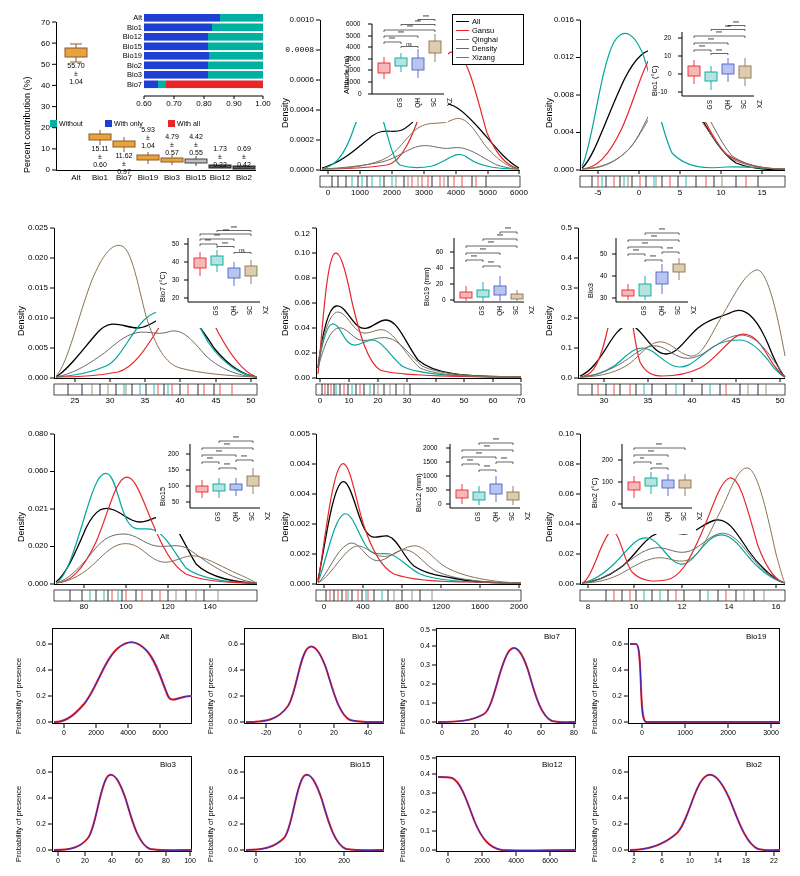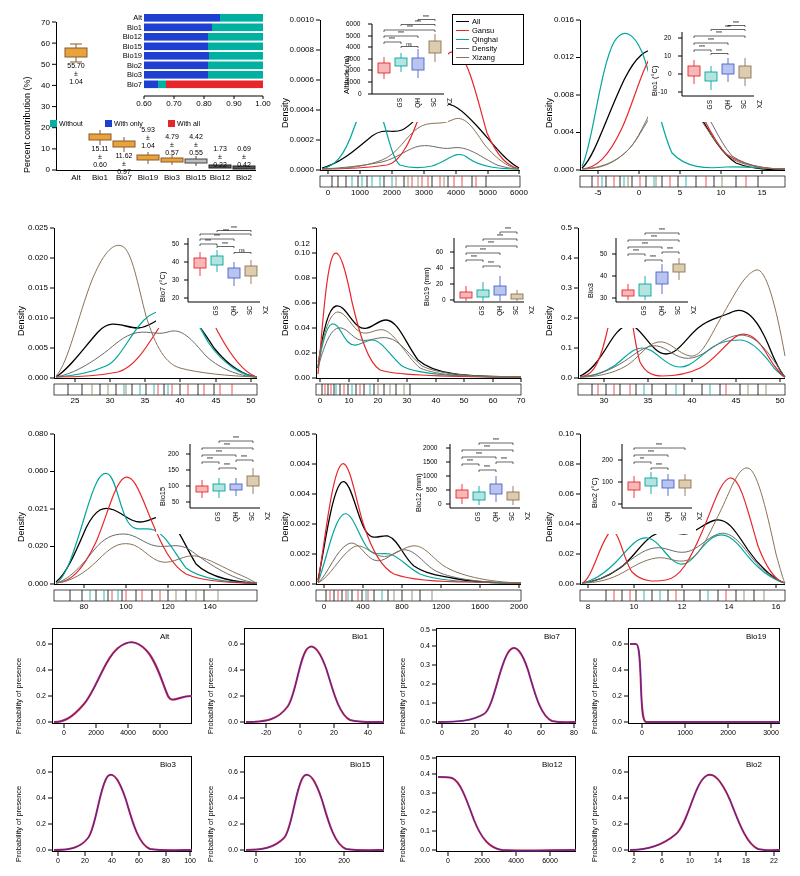--- a/index.html
+++ b/index.html
@@ -346,21 +346,21 @@
             <line x1="136" y1="168" x2="136" y2="179"></line>
           <line x1="146" y1="168" x2="146" y2="179"></line>
             <line x1="172" y1="168" x2="172" y2="179"></line>
         </g>
       </g>
     </svg>
     <div class="tick-label-r" style="left:8px; top:157px; width:34px;">0.0000</div>
     <div class="tick-label-r" style="left:8px; top:127px; width:34px;">0.0002</div>
     <div class="tick-label-r" style="left:8px; top:97px; width:34px;">0.0004</div>
     <div class="tick-label-r" style="left:8px; top:67px; width:34px;">0.0006</div>
-    <div class="tick-label-r" style="left:8px; top:37px; width:34px;">0.0008</div>
+    <div class="tick-label-r" style="left:8px; top:37px; width:34px;font-family:Liberation Mono, monospace;">0.0008</div>
     <div class="tick-label-r" style="left:8px; top:7px; width:34px;">0.0010</div>
 
     <div class="tick-label" style="left:44px; top:180px; width:24px;">0</div>
     <div class="tick-label" style="left:74px; top:180px; width:28px;">1000</div>
     <div class="tick-label" style="left:106px; top:180px; width:28px;">2000</div>
     <div class="tick-label" style="left:138px; top:180px; width:28px;">3000</div>
     <div class="tick-label" style="left:170px; top:180px; width:28px;">4000</div>
     <div class="tick-label" style="left:202px; top:180px; width:28px;">5000</div>
     <div class="tick-label" style="left:233px; top:180px; width:28px;">6000</div>
   </div>
@@ -769,21 +769,21 @@
           <line x1="132" y1="168" x2="132" y2="179"></line>
         </g>
       </g>
     </svg>
     <div class="tick-label-r" style="left:6px; top:157px; width:32px;">0.00</div>
     <div class="tick-label-r" style="left:6px; top:132px; width:32px;">0.02</div>
     <div class="tick-label-r" style="left:6px; top:107px; width:32px;">0.04</div>
     <div class="tick-label-r" style="left:6px; top:82px; width:32px;">0.06</div>
     <div class="tick-label-r" style="left:6px; top:57px; width:32px;">0.08</div>
     <div class="tick-label-r" style="left:6px; top:32px; width:32px;">0.10</div>
-    <div class="tick-label-r" style="left:6px; top:23px; width:32px;">0.12</div>
+    <div class="tick-label-r" style="left:6px; top:13px; width:32px;">0.12</div>
     <div class="tick-label" style="left:39px; top:180px; width:18px;">0</div>
     <div class="tick-label" style="left:68px; top:180px; width:18px;">10</div>
     <div class="tick-label" style="left:97px; top:180px; width:18px;">20</div>
     <div class="tick-label" style="left:126px; top:180px; width:18px;">30</div>
     <div class="tick-label" style="left:155px; top:180px; width:18px;">40</div>
     <div class="tick-label" style="left:183px; top:180px; width:18px;">50</div>
     <div class="tick-label" style="left:212px; top:180px; width:18px;">60</div>
     <div class="tick-label" style="left:240px; top:180px; width:18px;">70</div>
   </div>
 

